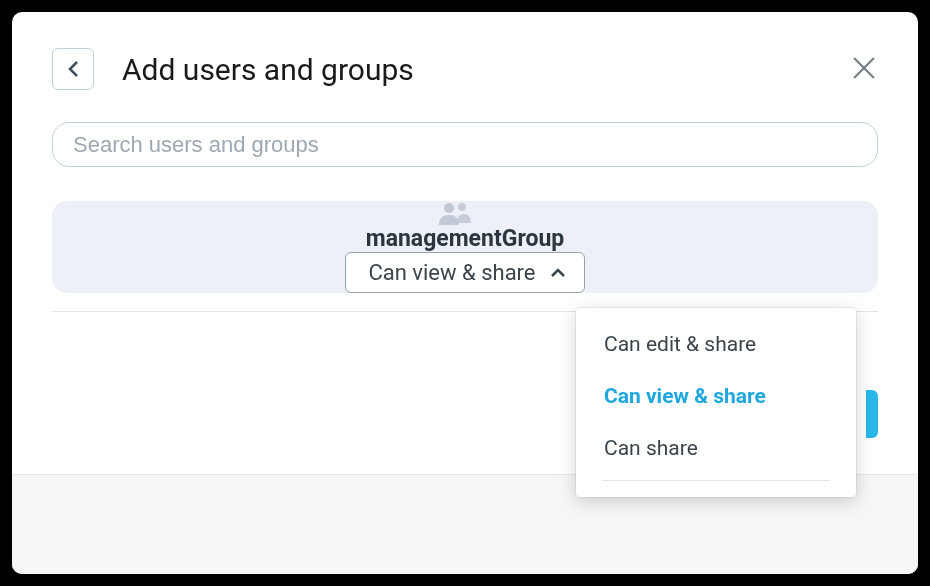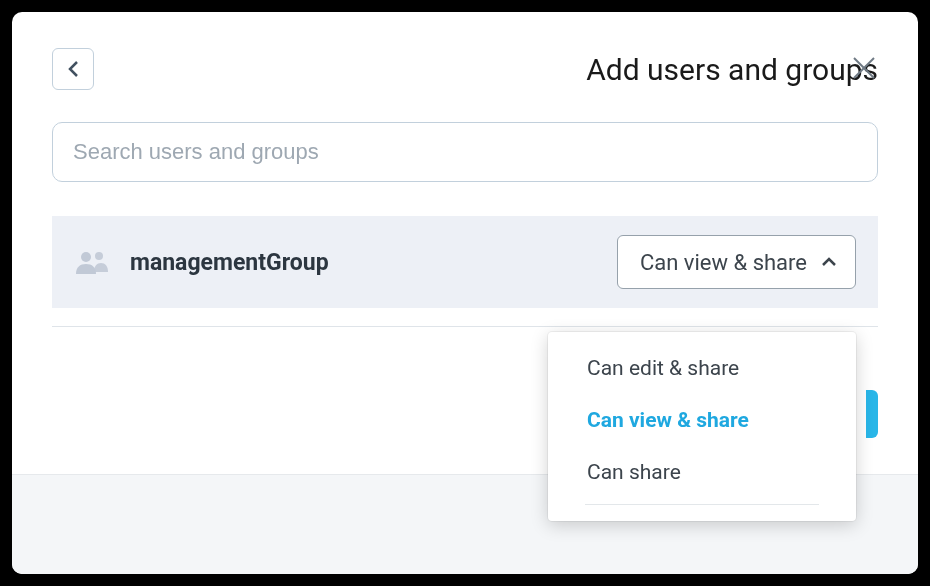--- a/index.html
+++ b/index.html
@@ -20,21 +20,20 @@
       width: 100%;
       height: 100%;
       position: relative;
       overflow: hidden;
     }
     .dialog-header {
       display: flex;
       align-items: center;
       padding: 36px 40px 24px 40px;
       position: relative;
-      justify-content: space-between;
     }
     .back-button {
       width: 42px;
       height: 42px;
       border: 1.5px solid #c2d0dc;
       border-radius: 6px;
       background: #fff;
       display: flex;
       align-items: center;
       justify-content: center;
@@ -69,42 +68,43 @@
       height: 26px;
       stroke: #6f7a84;
       stroke-width: 2;
       fill: none;
     }
     .search-wrapper {
       padding: 8px 40px 16px 40px;
     }
     .search-input {
       width: 100%;
-      height: 60px;
+      height: 45px;
       border: 1.5px solid #c2d0dc;
-      border-radius: 10px;
+      border-radius: 17px;
       padding: 0 20px;
       font-size: 22px;
       color: #333;
       outline: none;
     }
     .search-input::placeholder {
       color: #9ea8b2;
     }
     .list-area {
       padding: 18px 40px 0 40px;
     }
     .group-row {
       background: #edf0f6;
-      border-radius: 0;
+      border-radius: 15px;
       height: 92px;
       display: flex;
       align-items: center;
       padding: 0 22px;
       position: relative;
+      flex-direction: column;
     }
     .group-icon {
       width: 34px;
       height: 30px;
       margin-right: 22px;
       display: flex;
       align-items: center;
       justify-content: center;
     }
     .group-icon svg {
@@ -136,26 +136,26 @@
       stroke-width: 2.5;
       fill: none;
     }
     .divider-row {
       border-bottom: 1px solid #dfe4e9;
       margin-top: 18px;
     }
     .dropdown-menu {
       position: absolute;
       right: 62px;
-      top: 320px;
-      width: 308px;
+      top: 296px;
+      width: 280px;
       background: #fff;
       border-radius: 4px;
       box-shadow: 0 4px 18px rgba(0,0,0,0.18), 0 0 0 1px rgba(0,0,0,0.05);
-      padding: 10px 15px;
+      padding: 10px 4px;
       z-index: 10;
     }
     .dropdown-item {
       padding: 14px 24px;
       font-size: 21px;
       color: #3c444c;
       cursor: pointer;
     }
     .dropdown-item.selected {
       color: #1fa8e0;

